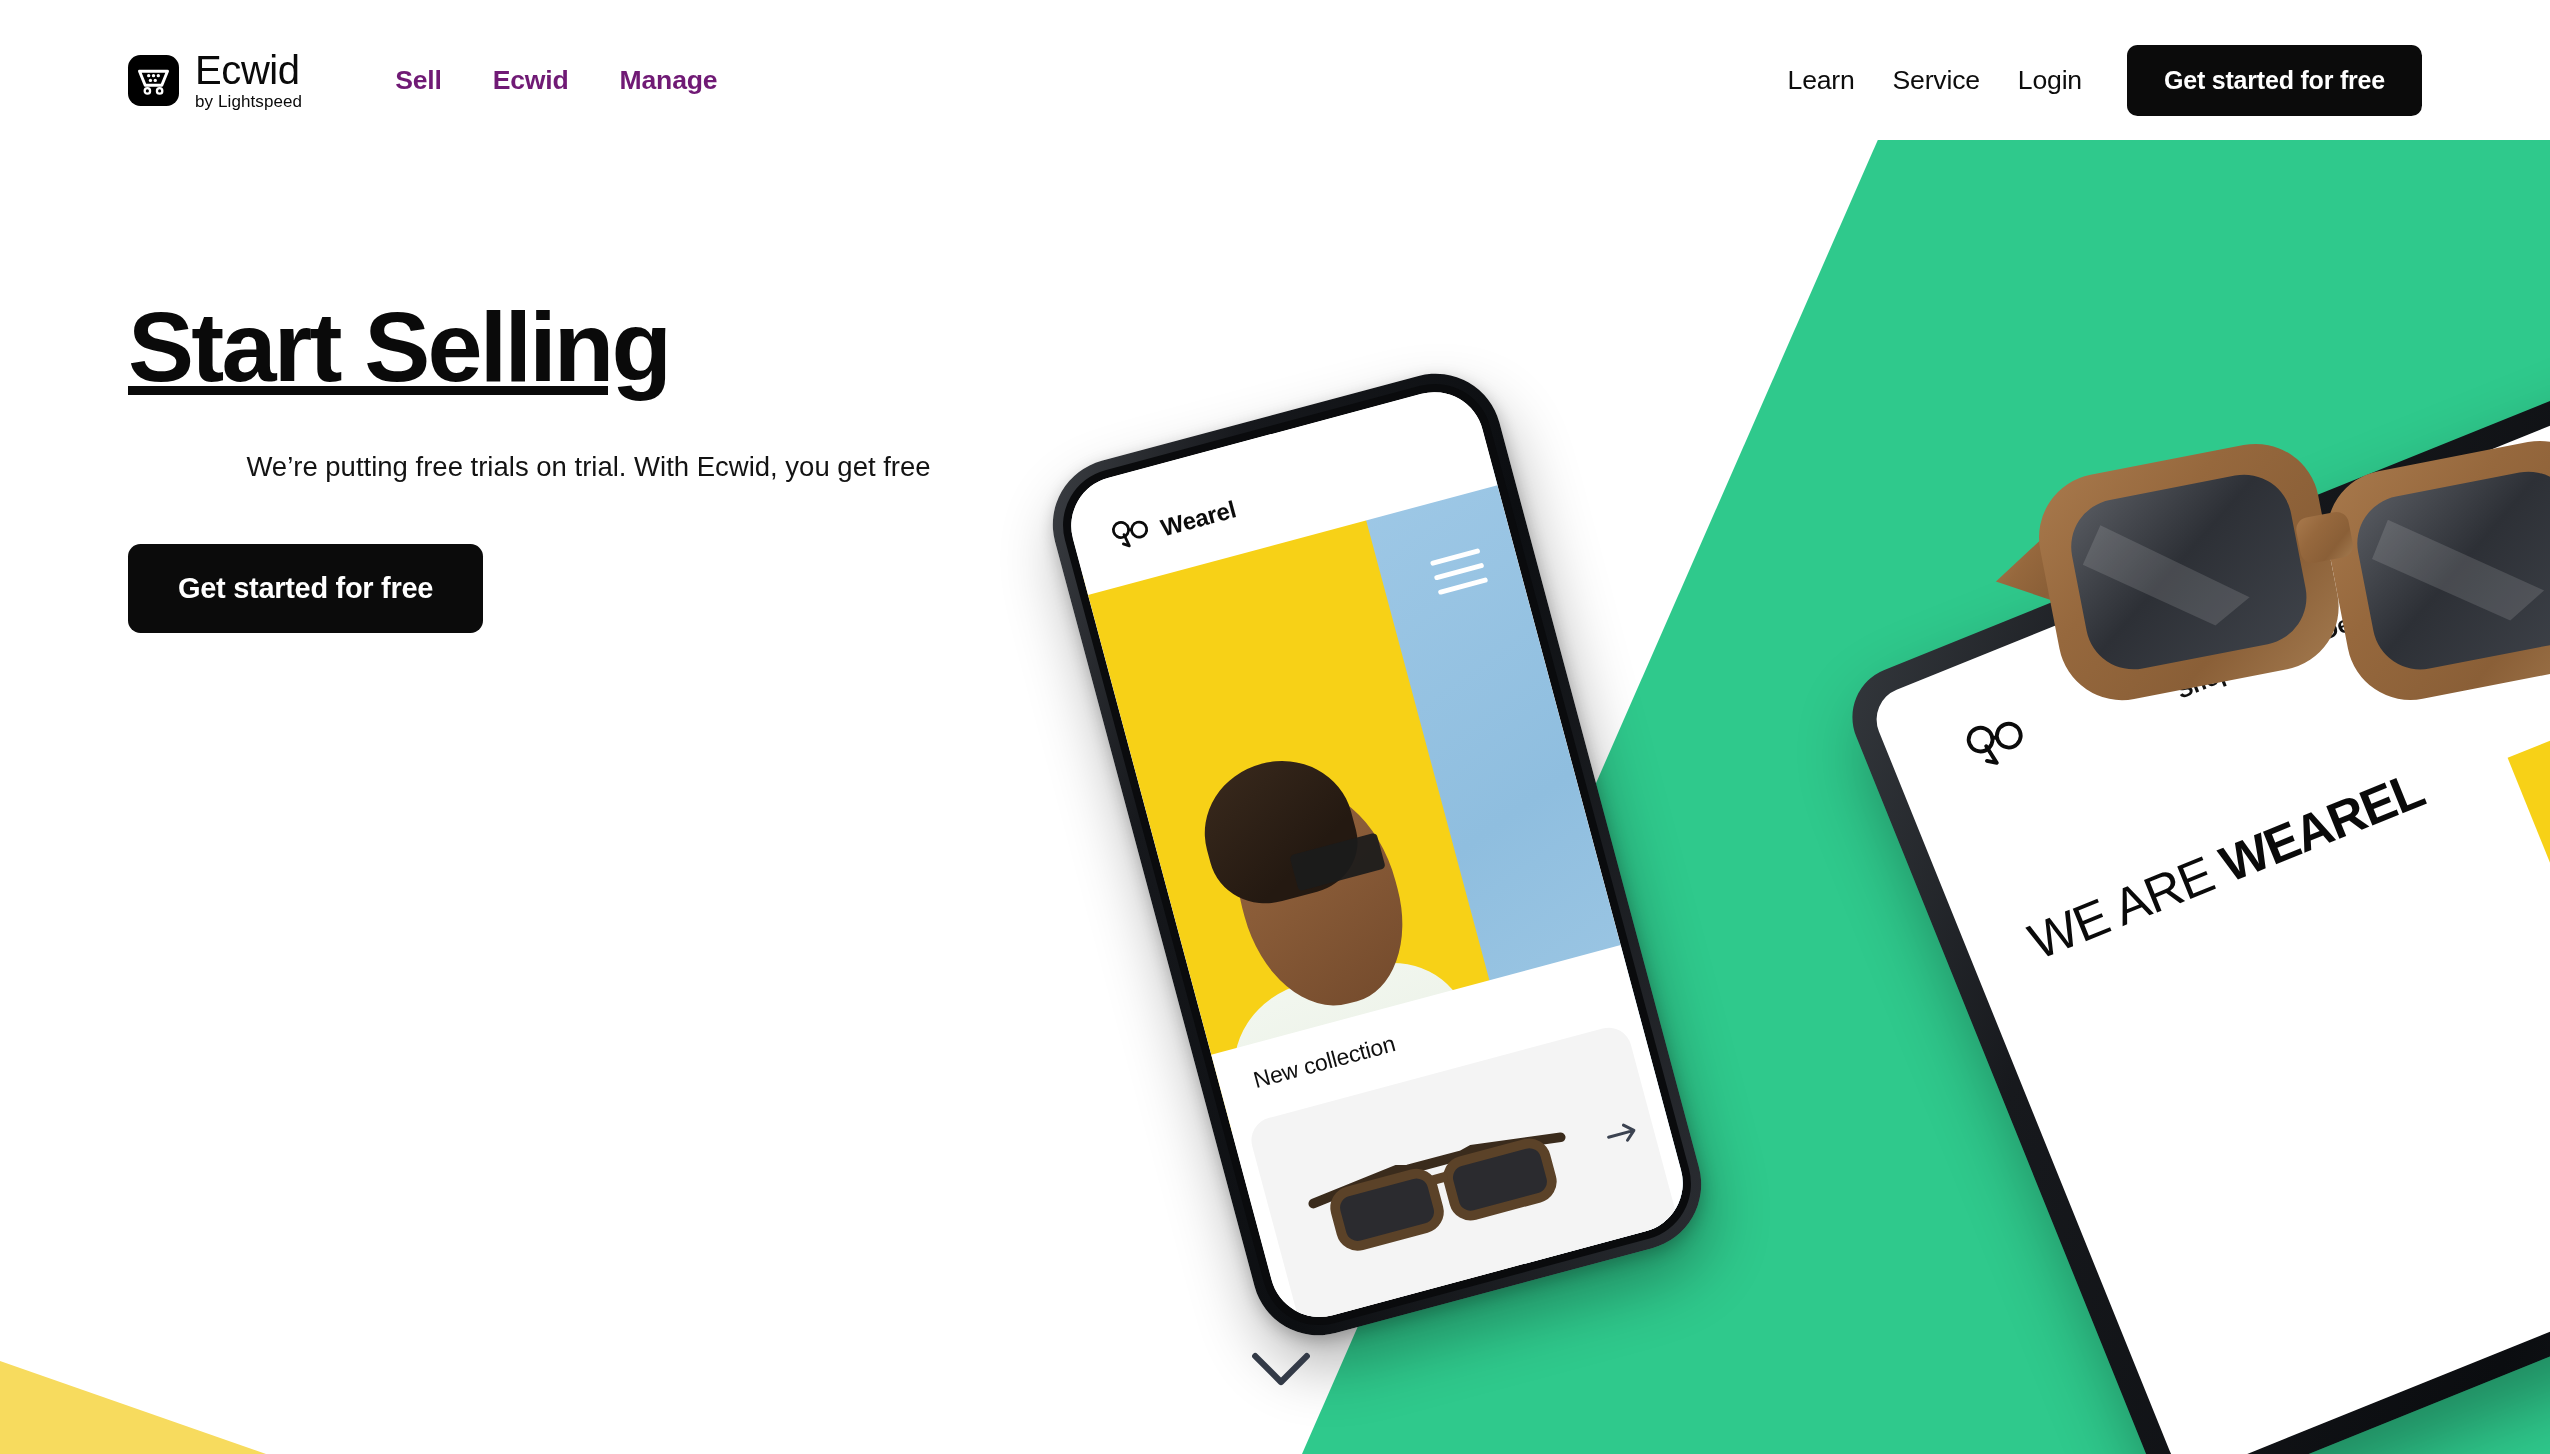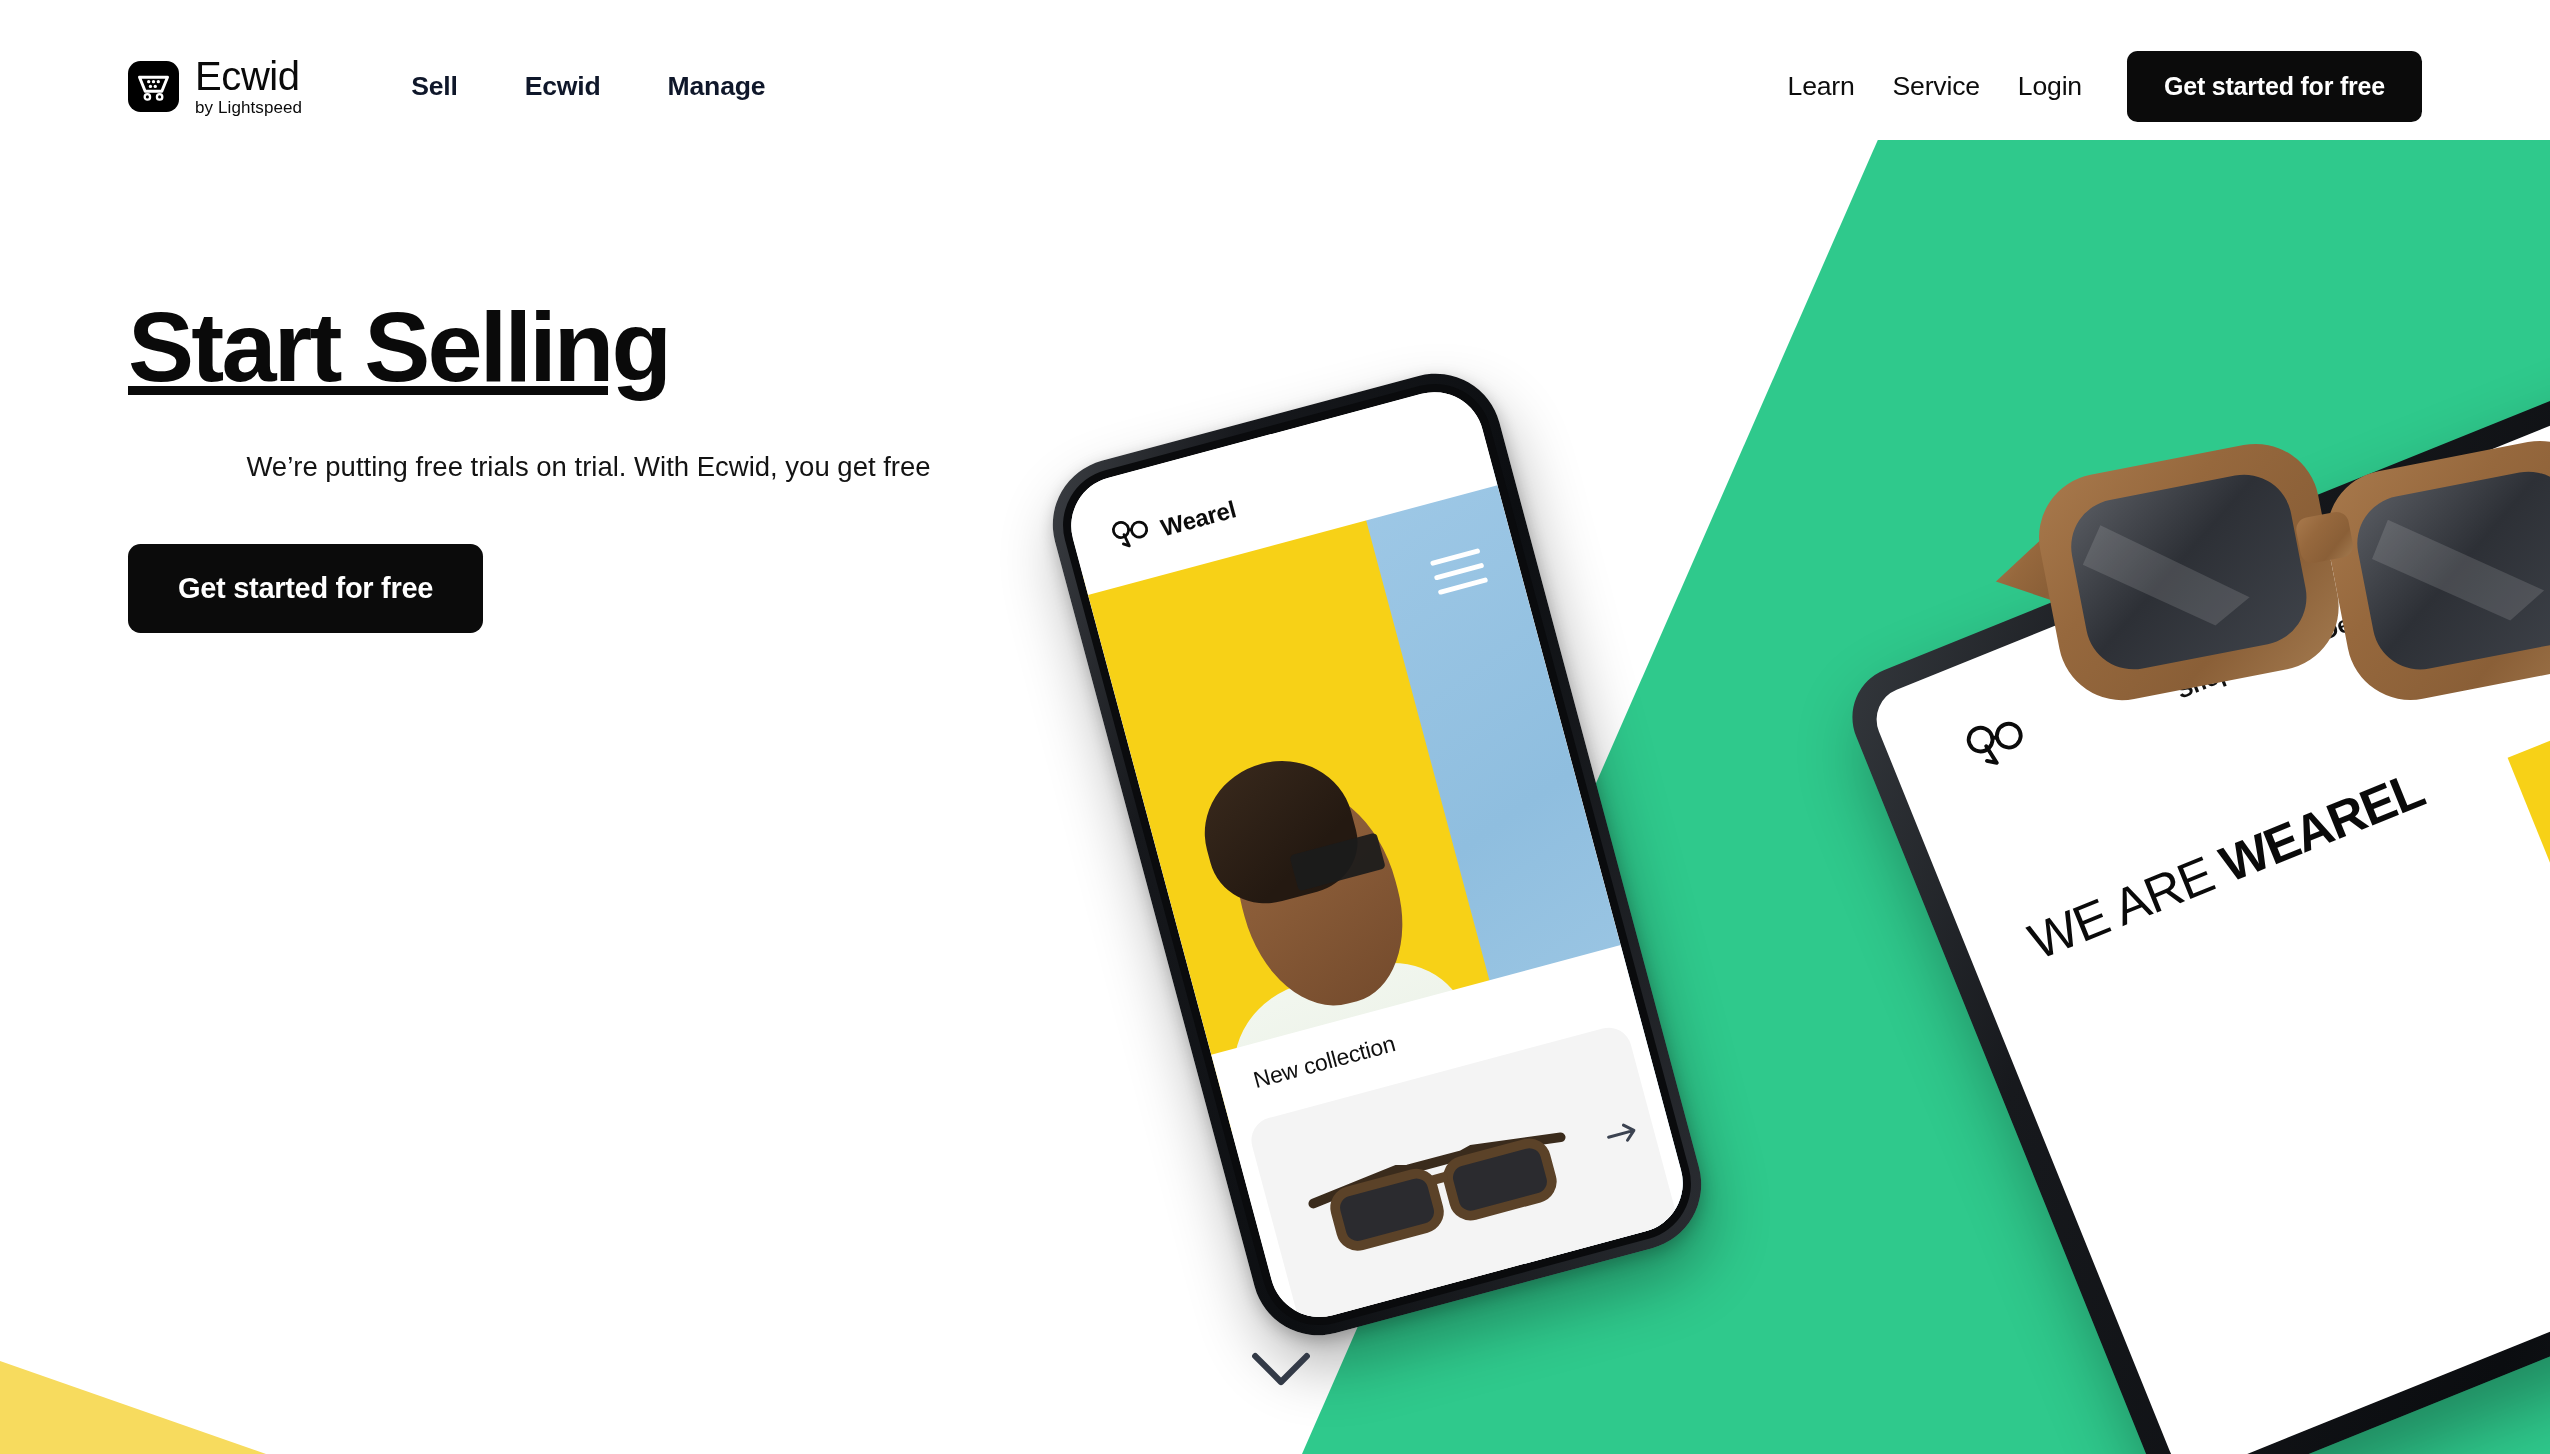--- a/index.html
+++ b/index.html
@@ -26,21 +26,21 @@
   .yellow-corner {
     position:absolute;
     left:0; bottom:0;
     width:266px; height:93px;
     background:#F7DB5E;
     clip-path:polygon(0% 0%, 100% 100%, 0% 100%);
   }
 
   
   .header {
-    position:absolute; top:16px; left:0;
+    position:absolute; top:10px; left:0;
     width:2550px; height:140px;
     display:flex; align-items:center;
     padding:0 128px 0 128px;
     z-index:40;
   }
 
   .logo-wrap { display:flex; align-items:center; gap:16px; }
   .logo-mark {
     width:51px; height:51px;
     background:#000; border-radius:12.4px;
@@ -52,22 +52,22 @@
     font-size:40px; font-weight:400; letter-spacing:-0.4px;
     color:#0a0a0a; line-height:1.0;
   }
   .logo-sub {
     font-size:17px; font-weight:400; color:#0a0a0a;
     margin-top:3.5px; letter-spacing:0.1px;
   }
 
   .nav-left { display:flex; align-items:center; gap:51px; margin-left:93px; }
   .nav-left .nav-item {
-    font-size:26.6px; font-weight:700; color:#0f172a;
-    cursor:pointer; letter-spacing:-0.2px;margin-left:16px;
+    font-size:26.6px; font-weight:700; color:#701a75;
+    cursor:pointer; letter-spacing:-0.2px;
   }
 
   .nav-right { margin-left:auto; display:flex; align-items:center; gap:38px; }
   .nav-right .nav-item {
     font-size:26.6px; font-weight:400; color:#0d0d0d;
     cursor:pointer; letter-spacing:-0.2px;
   }
 
   .btn-header {
     background:#0B0B0B; color:#fff;

